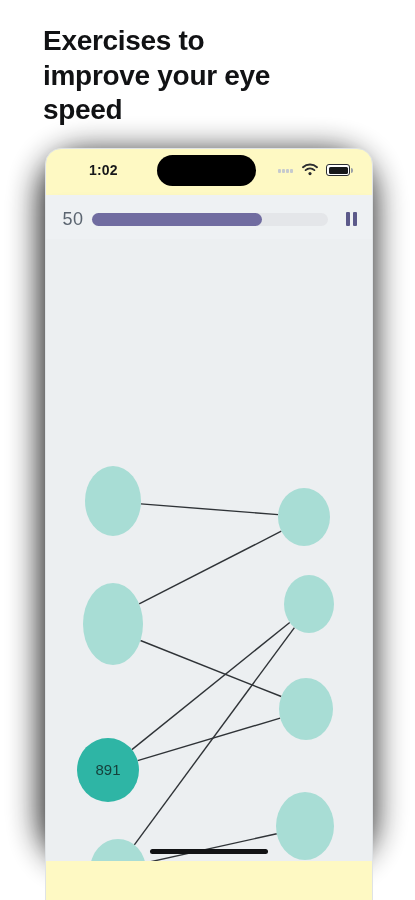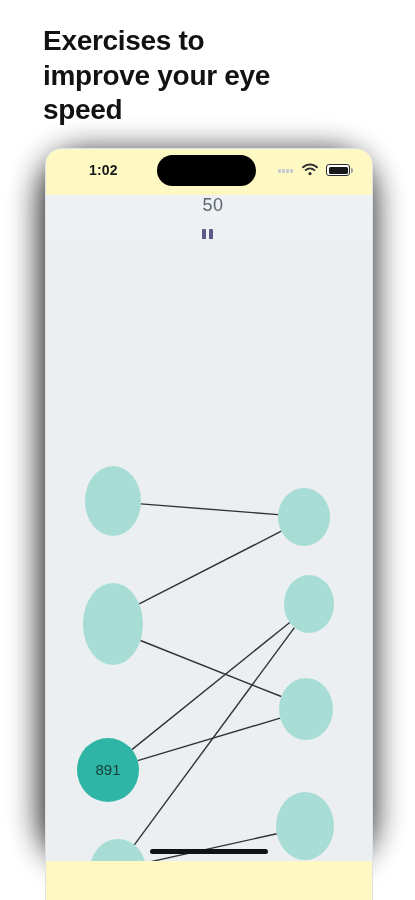--- a/index.html
+++ b/index.html
@@ -109,21 +109,20 @@
 
   
   .header-card {
     position:absolute;
     left:0; top:46px;
     width:100%; height:48px;
     background:#eef1f3;
     box-shadow:0 10px 16px -4px rgba(80,90,105,0.30);
     display:flex;
     align-items:center;
-    flex-direction:column;
   }
   .score {
     margin-left:8px;
     width:38px;
     text-align:center;
     font-size:18px;
     color:#5b6570;
     letter-spacing:0.4px;
   }
   .track {

